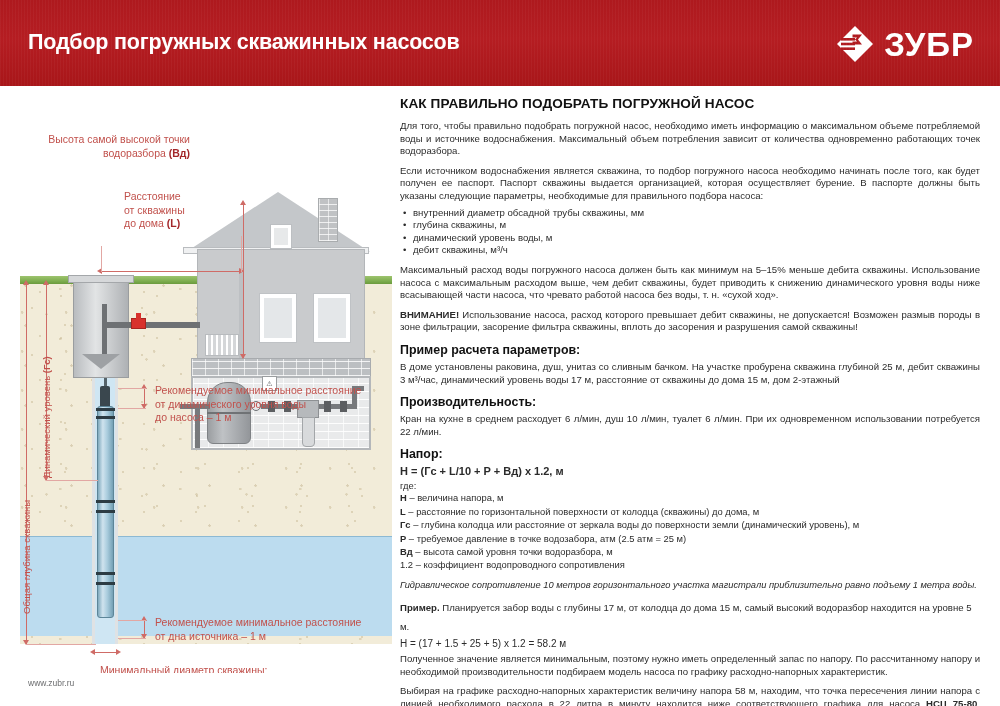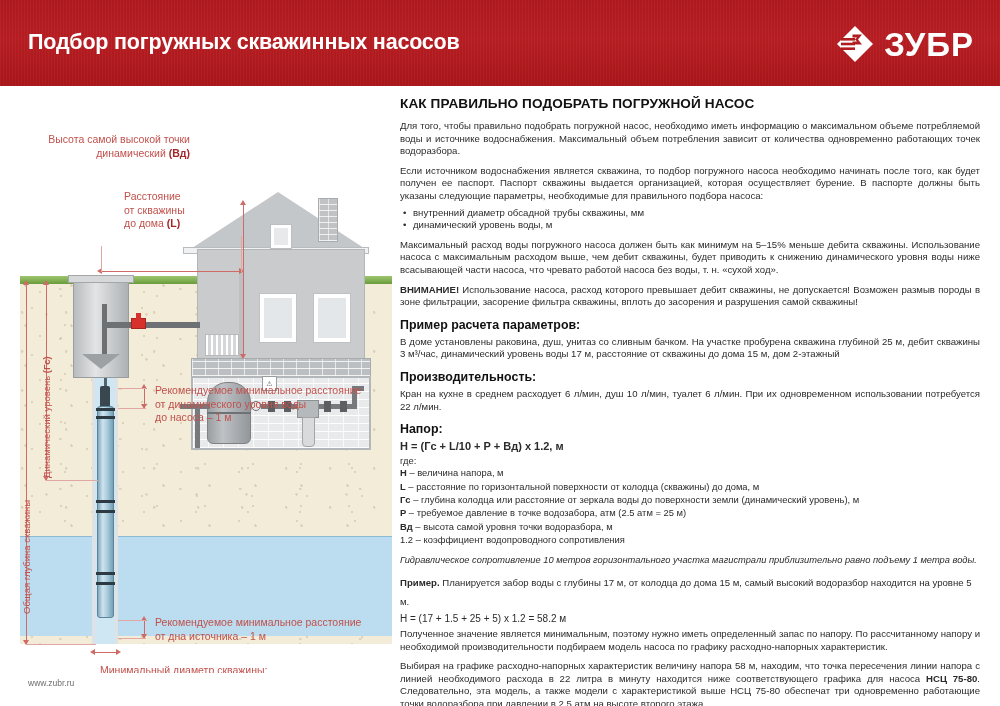--- a/index.html
+++ b/index.html
@@ -372,21 +372,21 @@
     <div class="pump-seg" style="top:414px;"></div>
     <div class="pump-seg" style="top:424px;"></div>
     <div class="pump-seg" style="top:486px;"></div>
     <div class="pump-seg" style="top:496px;"></div>
 
     <div class="dim-v" style="left:243px; top:118px; height:154px;"></div>
     <div class="arw arw-up" style="left:239.5px; top:114px;"></div>
     <div class="arw arw-dn" style="left:239.5px; top:268px;"></div>
     <div class="dlabel rt" style="left:10px; top:47px; width:180px;">
       <span>Высота самой высокой точки</span><br>
-      <span>динамический </span><b>(Вд)</b>
+      <span>водоразбора </span><b>(Вд)</b>
     </div>
 
     <div class="dim-h" style="left:101px; top:185px; width:140px;"></div>
     <div class="arw arw-lf" style="left:97px; top:181.5px;"></div>
     <div class="arw arw-rt" style="left:239px; top:181.5px;"></div>
     <div class="dim-v" style="left:241px; top:150px; height:36px; background:#e2a7a3;"></div>
     <div class="dim-v" style="left:101px; top:160px; height:26px; background:#e2a7a3;"></div>
     <div class="dlabel" style="left:124px; top:104px; width:118px;">
       <span>Расстояние</span><br>
       <span>от скважины</span><br>
@@ -439,21 +439,23 @@
     </div>
 
   </div>
 
   <div id="article">
     <h1>КАК ПРАВИЛЬНО ПОДОБРАТЬ ПОГРУЖНОЙ НАСОС</h1>
     <p>Для того, чтобы правильно подобрать погружной насос, необходимо иметь информацию о максимальном объеме потребляемой воды и источнике водоснабжения. Максимальный объем потребления зависит от количества одновременно работающих точек водоразбора.</p>
     <p class="tight">Если источником водоснабжения является скважина, то подбор погружного насоса необходимо начинать после того, как будет получен ее паспорт. Паспорт скважины выдается организацией, которая осуществляет бурение. В паспорте должны быть указаны следующие параметры, необходимые для правильного подбора насоса:</p>
     <ul>
       <li>внутренний диаметр обсадной трубы скважины, мм</li>
+      <li>глубина скважины, м</li>
       <li>динамический уровень воды, м</li>
+      <li>дебит скважины, м³/ч</li>
     </ul>
     <p>Максимальный расход воды погружного насоса должен быть как минимум на 5–15% меньше дебита скважины. Использование насоса с максимальным расходом выше, чем дебит скважины, будет приводить к снижению динамического уровня воды ниже всасывающей части насоса, что чревато работой насоса без воды, т. н. «сухой ход».</p>
     <p>
       <b class="strong">ВНИМАНИЕ!</b><span> Использование насоса, расход которого превышает дебит скважины, не допускается! Возможен размыв породы в зоне фильтрации, засорение фильтра скважины, вплоть до засорения и разрушения самой скважины!</span>
     </p>
     <h2>Пример расчета параметров:</h2>
     <p>В доме установлены раковина, душ, унитаз со сливным бачком. На участке пробурена скважина глубиной 25 м, дебит скважины 3 м³/час, динамический уровень воды 17 м, расстояние от скважины до дома 15 м, дом 2-этажный</p>
     <h2>Производительность:</h2>
     <p>Кран на кухне в среднем расходует 6 л/мин, душ 10 л/мин, туалет 6 л/мин. При их одновременном использовании потребуется 22 л/мин.</p>
     <h2>Напор:</h2>

